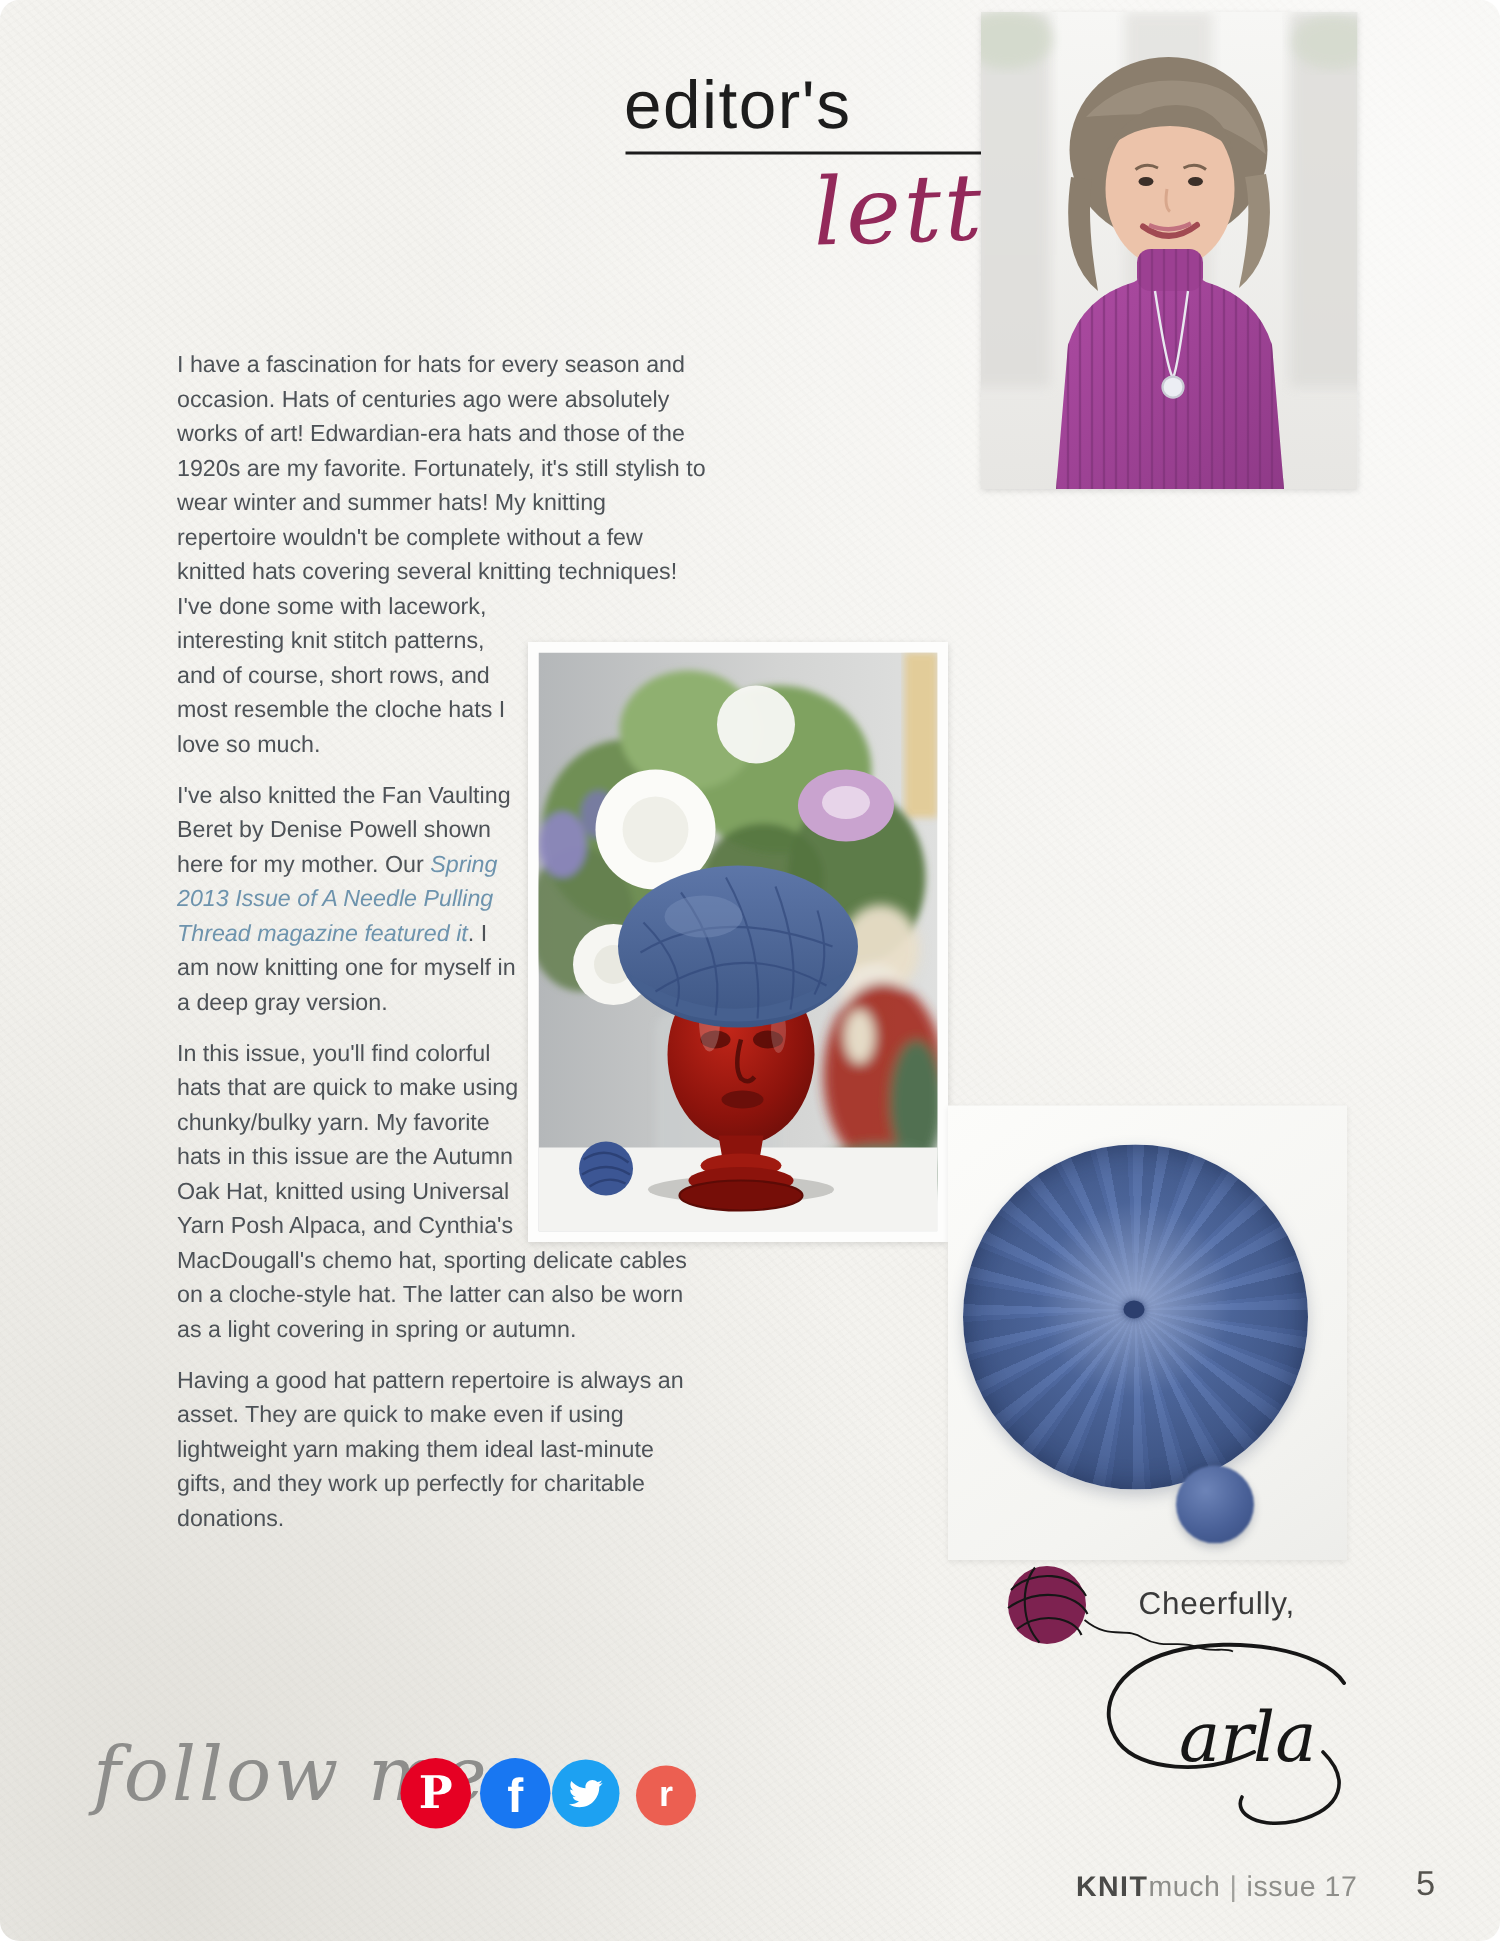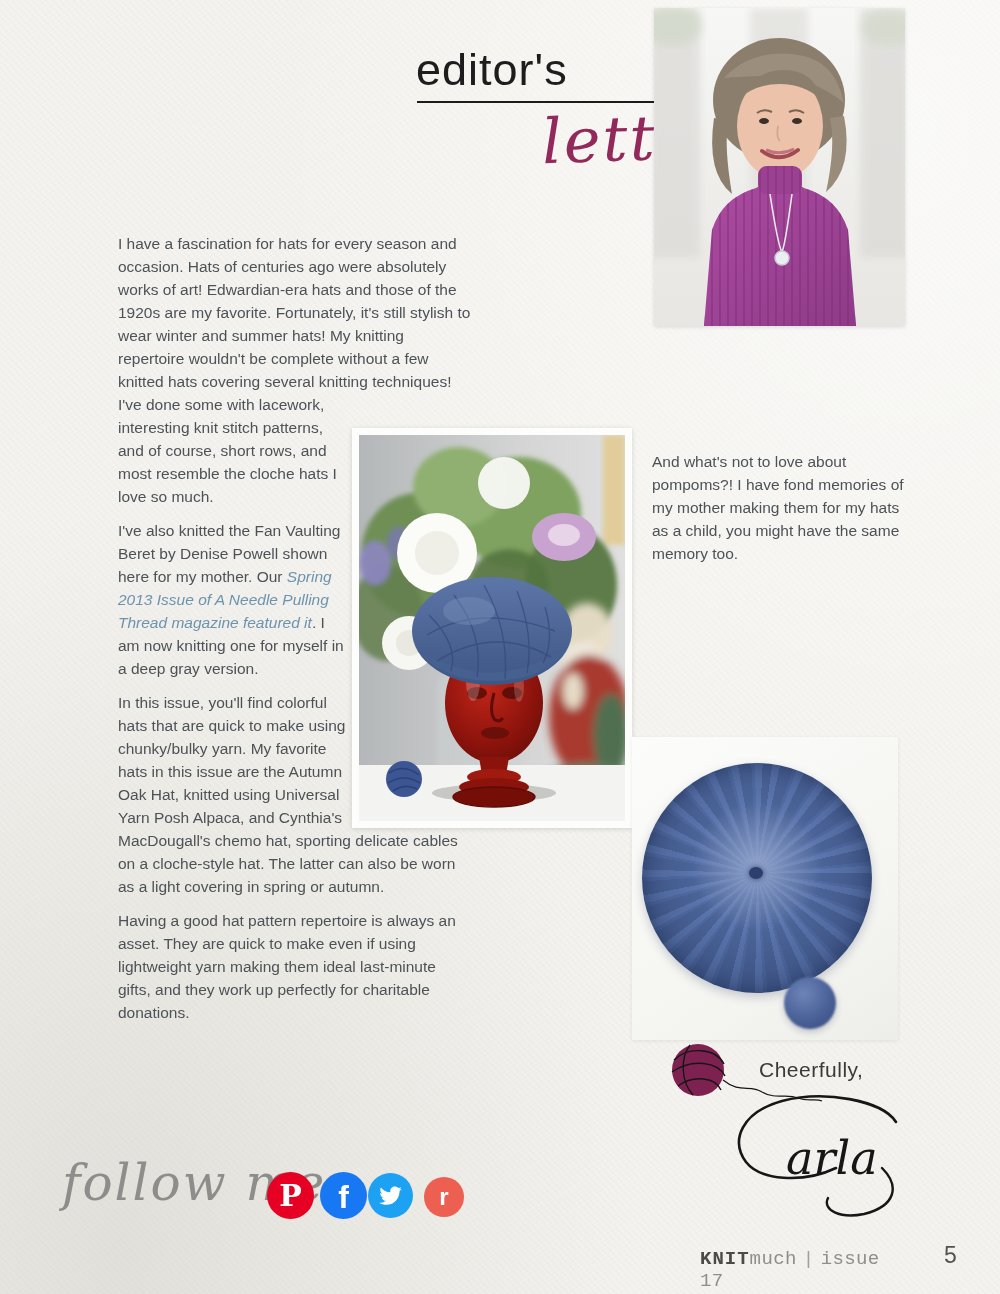--- a/index.html
+++ b/index.html
@@ -8,20 +8,21 @@
     width:1000px;height:1294px;
     font-family:"Liberation Sans", sans-serif;
     background:
       radial-gradient(ellipse at 12% 97%, rgba(196,193,184,.38), transparent 42%),
       radial-gradient(ellipse at 90% 10%, rgba(255,255,255,.6), transparent 50%),
       repeating-linear-gradient(47deg, rgba(120,118,110,.022) 0 2px, transparent 2px 5px),
       repeating-linear-gradient(-33deg, rgba(120,118,110,.02) 0 1px, transparent 1px 4px),
       #f4f3ef;
     overflow:hidden;
     color:#4d5257;
+    border-radius:13px;
   }
   
   .title1{
     position:absolute;left:416px;top:44px;
     font-size:45px;letter-spacing:1px;color:#1d1d1d;font-weight:400;
   }
   .title-rule{
     position:absolute;left:417px;top:101px;width:240px;height:2px;background:#1c1c1c;
   }
   .title2{
@@ -98,22 +99,22 @@
   .soc{
     position:absolute;border-radius:50%;display:flex;align-items:center;justify-content:center;
     color:#fff;font-weight:bold;cursor:pointer;
   }
   .soc-pinterest{left:267px;top:1172px;width:47px;height:47px;background:#e60023;font-size:30px;font-family:"DejaVu Serif",serif;}
   .soc-facebook{left:320px;top:1172px;width:47px;height:47px;background:#1877f2;font-size:32px;padding-top:4px;box-sizing:border-box;}
   .soc-twitter{left:368px;top:1173px;width:45px;height:45px;background:#1da1f2;}
   .soc-ravelry{left:424px;top:1177px;width:40px;height:40px;background:#ec5f51;font-size:24px;}
   
   .footer-brand{
-    position:absolute;left:700px;top:1248px;width:205px;
-    font-size:19px;color:#8e8e8a;letter-spacing:.4px;font-family:Liberation Mono, monospace;
+    position:absolute;left:700px;top:1248px;width:205px;text-align:right;
+    font-size:19px;color:#8e8e8a;letter-spacing:.4px;
   }
   .footer-brand .strong{color:#4a4a48;font-weight:bold;letter-spacing:1px;}
   .footer-brand .sep{margin:0 6px;color:#a0a09c;}
   .page-number{
     position:absolute;left:944px;top:1242px;font-size:23px;color:#55534e;
   }
 </style>
 </head>
 <body>
 
@@ -274,21 +275,20 @@
           <path d="M186,172 Q196,205 184,228"></path>
           <path d="M68,200 Q120,168 196,196"></path>
             <path d="M78,226 Q135,190 192,222"></path>
         </g>
         <ellipse cx="110" cy="176" rx="26" ry="14" fill="#7b90ba" opacity=".45"></ellipse>
       </g>
     </svg>
   </div>
 
   <div class="col-right">
-    <p>And what's not to love about pompoms?! I have fond memories of my mother making them for my hats as a child, you might have the same memory too.</p>
   </div>
 
   <div class="photo-beret">
     <div class="beret-top"></div>
     <div class="beret-center-dot"></div>
     <div class="yarn-ball-blue"></div>
   </div>
 
   <svg class="yarn-icon" viewBox="0 0 160 76">
     <circle cx="34" cy="32" r="26" fill="#7d2250"></circle>

